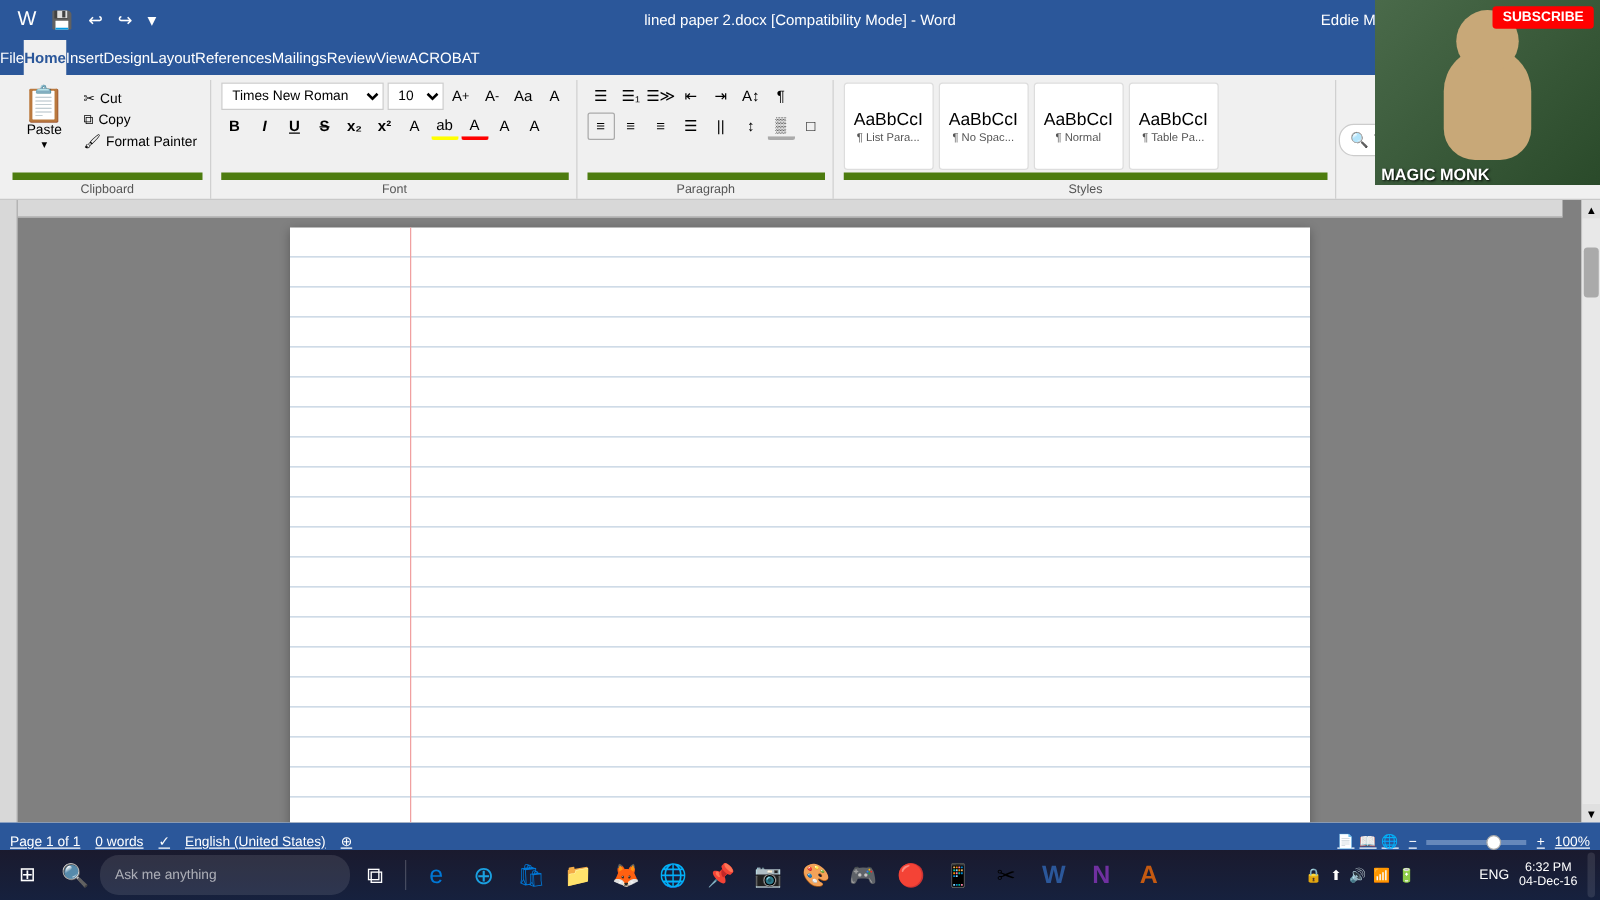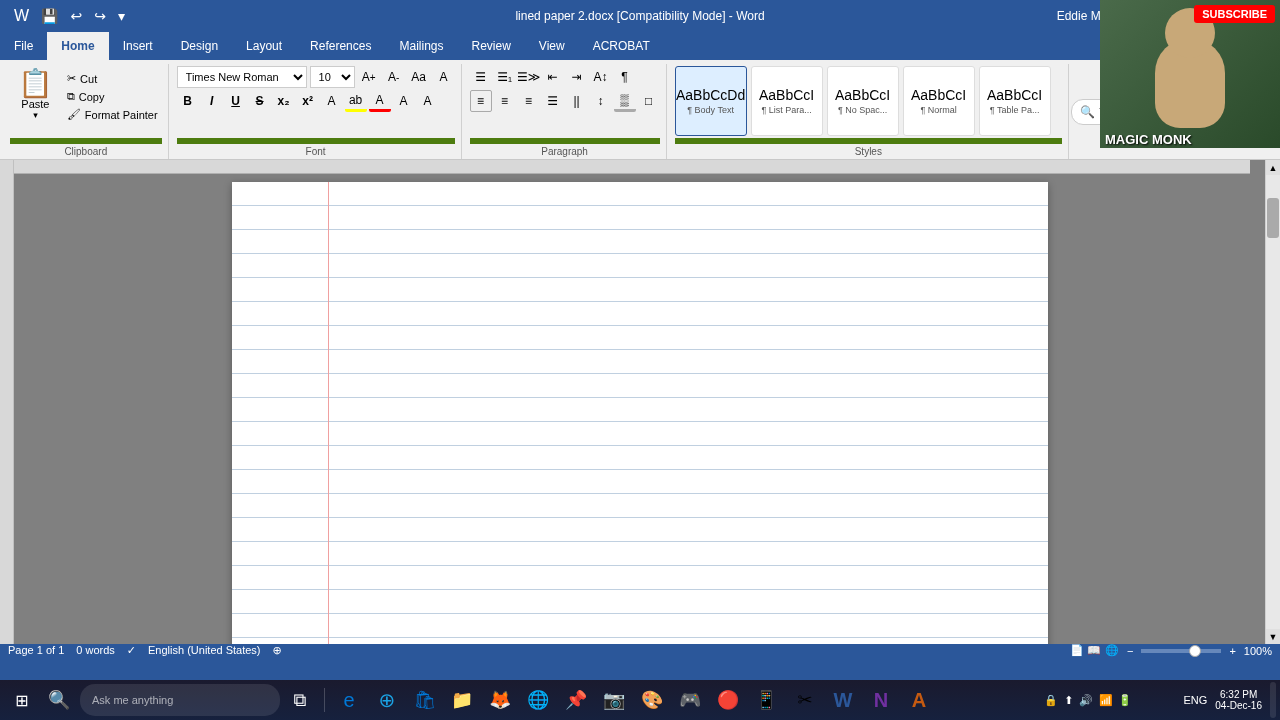--- a/index.html
+++ b/index.html
@@ -54,21 +54,21 @@
 
     
     #ribbon-tabs {
       background: #2b579a;
       display: flex;
       align-items: flex-end;
       height: 28px;
       padding-left: 0;
     }
     .ribbon-tab {
-      padding: 4px 14px;
+      padding: 4px 0;
       font-size: 12px;
       color: white;
       cursor: pointer;
       height: 28px;
       display: flex;
       align-items: center;
     }
     .ribbon-tab.active {
       background: #f0f0f0;
       color: #2b579a;
@@ -380,26 +380,27 @@
       height: 40px;
       background: #aaa;
       border-radius: 3px;
       cursor: pointer;
     }
 
     
     #status-bar {
       background: #2b579a;
       color: white;
-      height: 36px;
-      display: flex;
-      align-items: flex-start;
+      height: 22px;
+      display: flex;
+      align-items: flex-end;
       padding: 0 8px;
       gap: 12px;
       font-size: 11px;
+      text-decoration: underline;
     }
     .status-item {
       display: flex;
       align-items: center;
       gap: 4px;
     }
     .status-right {
       margin-left: auto;
       display: flex;
       align-items: center;
@@ -641,24 +642,20 @@
           <div class="small-icon-btn">↕</div>
           <div class="small-icon-btn" style="border-bottom:3px solid #aaa;">▒</div>
           <div class="small-icon-btn">□</div>
         </div>
       </div>
       <div class="ribbon-group-label">Paragraph</div>
     </div>
 
     <div class="ribbon-group styles-group" style="flex:1;">
       <div class="ribbon-group-content">
-        <div class="style-item active">
-          <div class="style-preview">AaBbCcDd</div>
-          <div class="style-label">¶ Body Text</div>
-        </div>
         <div class="style-item">
           <div class="style-preview">AaBbCcI</div>
           <div class="style-label">¶ List Para...</div>
         </div>
         <div class="style-item">
           <div class="style-preview">AaBbCcI</div>
           <div class="style-label">¶ No Spac...</div>
         </div>
         <div class="style-item">
           <div class="style-preview">AaBbCcI</div>

